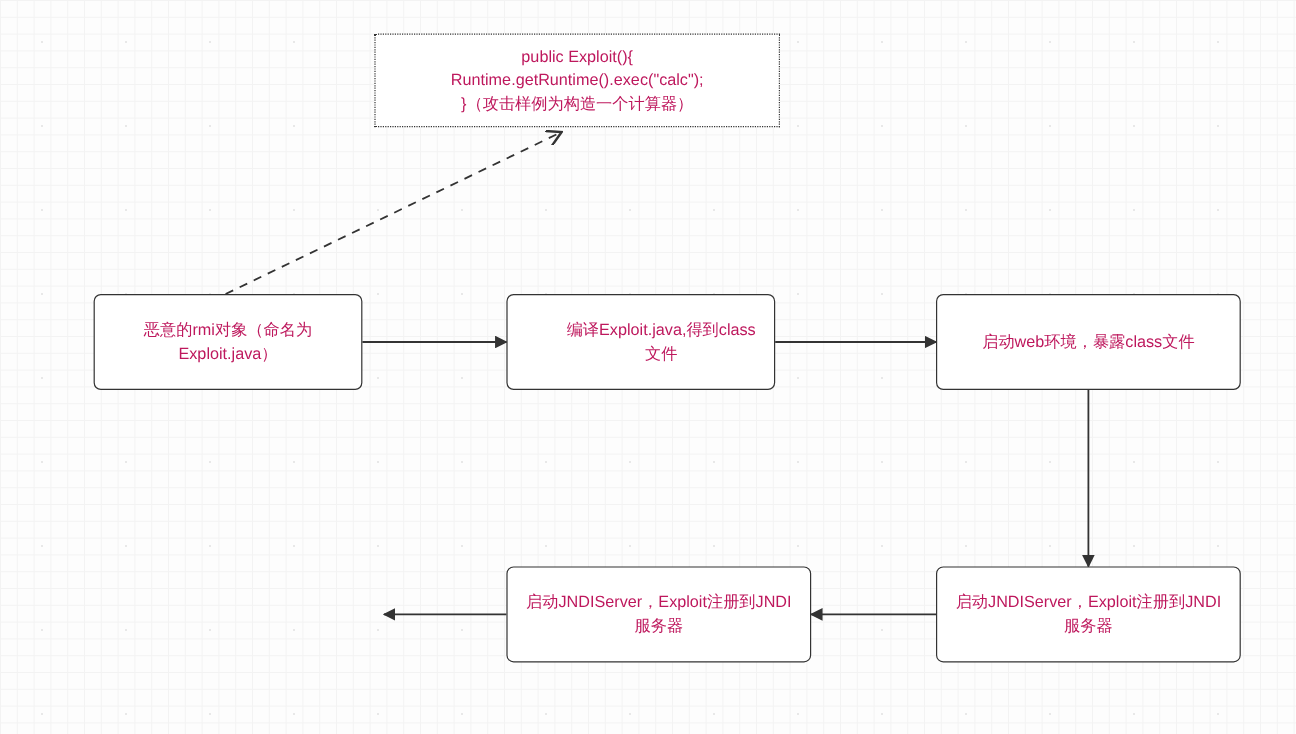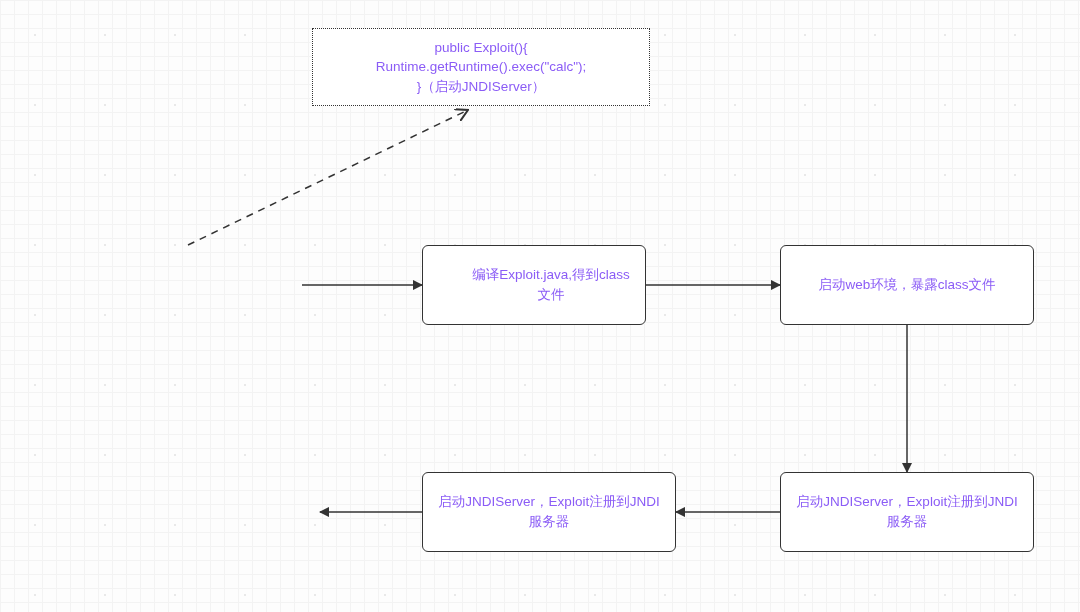--- a/index.html
+++ b/index.html
@@ -32,21 +32,21 @@
   .node {
     position: absolute;
     border: 1px solid #333;
     border-radius: 6px;
     background: #fff;
     display: flex;
     align-items: center;
     justify-content: center;
     text-align: center;
     font-size: 13.5px;
-    color: #8b5cf6;
+    color: #be185d;
     line-height: 1.45;
     padding: 6px 10px;
     box-sizing: border-box;
   }
   .node.dotted {
     border: 1.5px dotted #333;
     border-radius: 0;
     background: #fff;
   }
   svg.wires {
@@ -61,24 +61,27 @@
 </style>
 </head>
 <body>
 
 <div class="canvas">
 
   <div class="node dotted" style="left:312px; top:28px; width:338px; height:78px;">
     <div>
       <span>public Exploit(){</span><br>
       <span>Runtime.getRuntime().exec("calc");</span><br>
-      <span>}（启动JNDIServer）</span>
+      <span>}（攻击样例为构造一个计算器）</span>
     </div>
   </div>
 
+  <div class="node" style="left:78px;  top:245px; width:224px; height:80px;">
+    <div>恶意的rmi对象（命名为Exploit.java）</div>
+  </div>
 
   <div class="node" style="left:422px; top:245px; width:224px; height:80px;padding-left:44px;">
     <div>编译Exploit.java,得到class文件</div>
   </div>
 
   <div class="node" style="left:780px; top:245px; width:254px; height:80px;">
     <div>启动web环境，暴露class文件</div>
   </div>
 
   <div class="node" style="left:780px; top:472px; width:254px; height:80px;">

